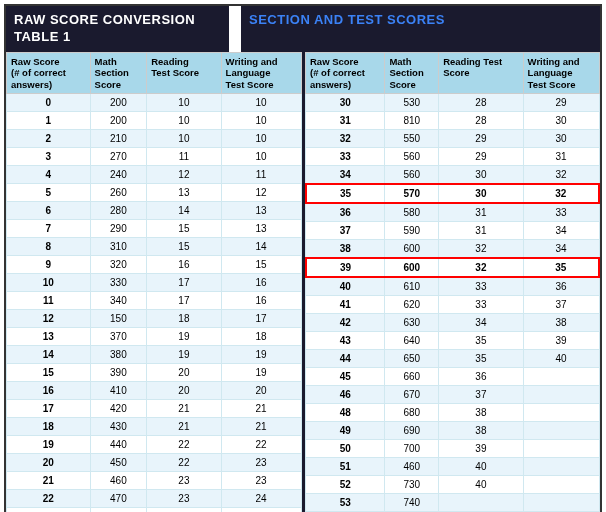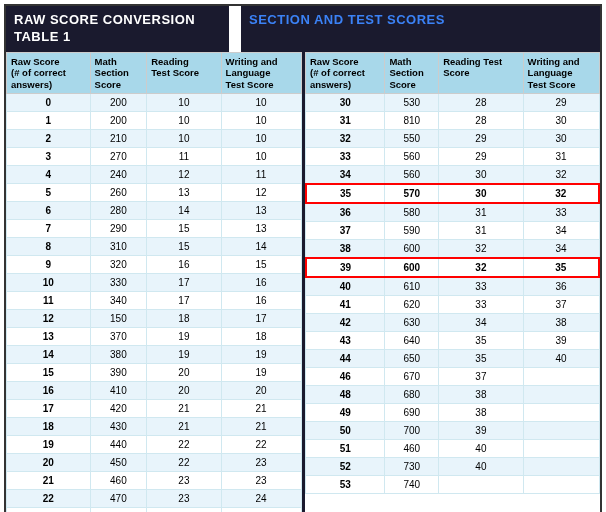--- a/index.html
+++ b/index.html
@@ -363,20 +363,26 @@
               <td>35</td>
               <td>39</td>
             </tr>
             <tr>
               <td>44</td>
               <td>650</td>
               <td>35</td>
               <td>40</td>
             </tr>
             <tr>
+              <td>45</td>
+              <td>660</td>
+              <td>36</td>
+              <td></td>
+            </tr>
+            <tr>
               <td>46</td>
               <td>670</td>
               <td>37</td>
               <td></td>
             </tr>
             <tr>
               <td>48</td>
               <td>680</td>
               <td>38</td>
               <td></td>

